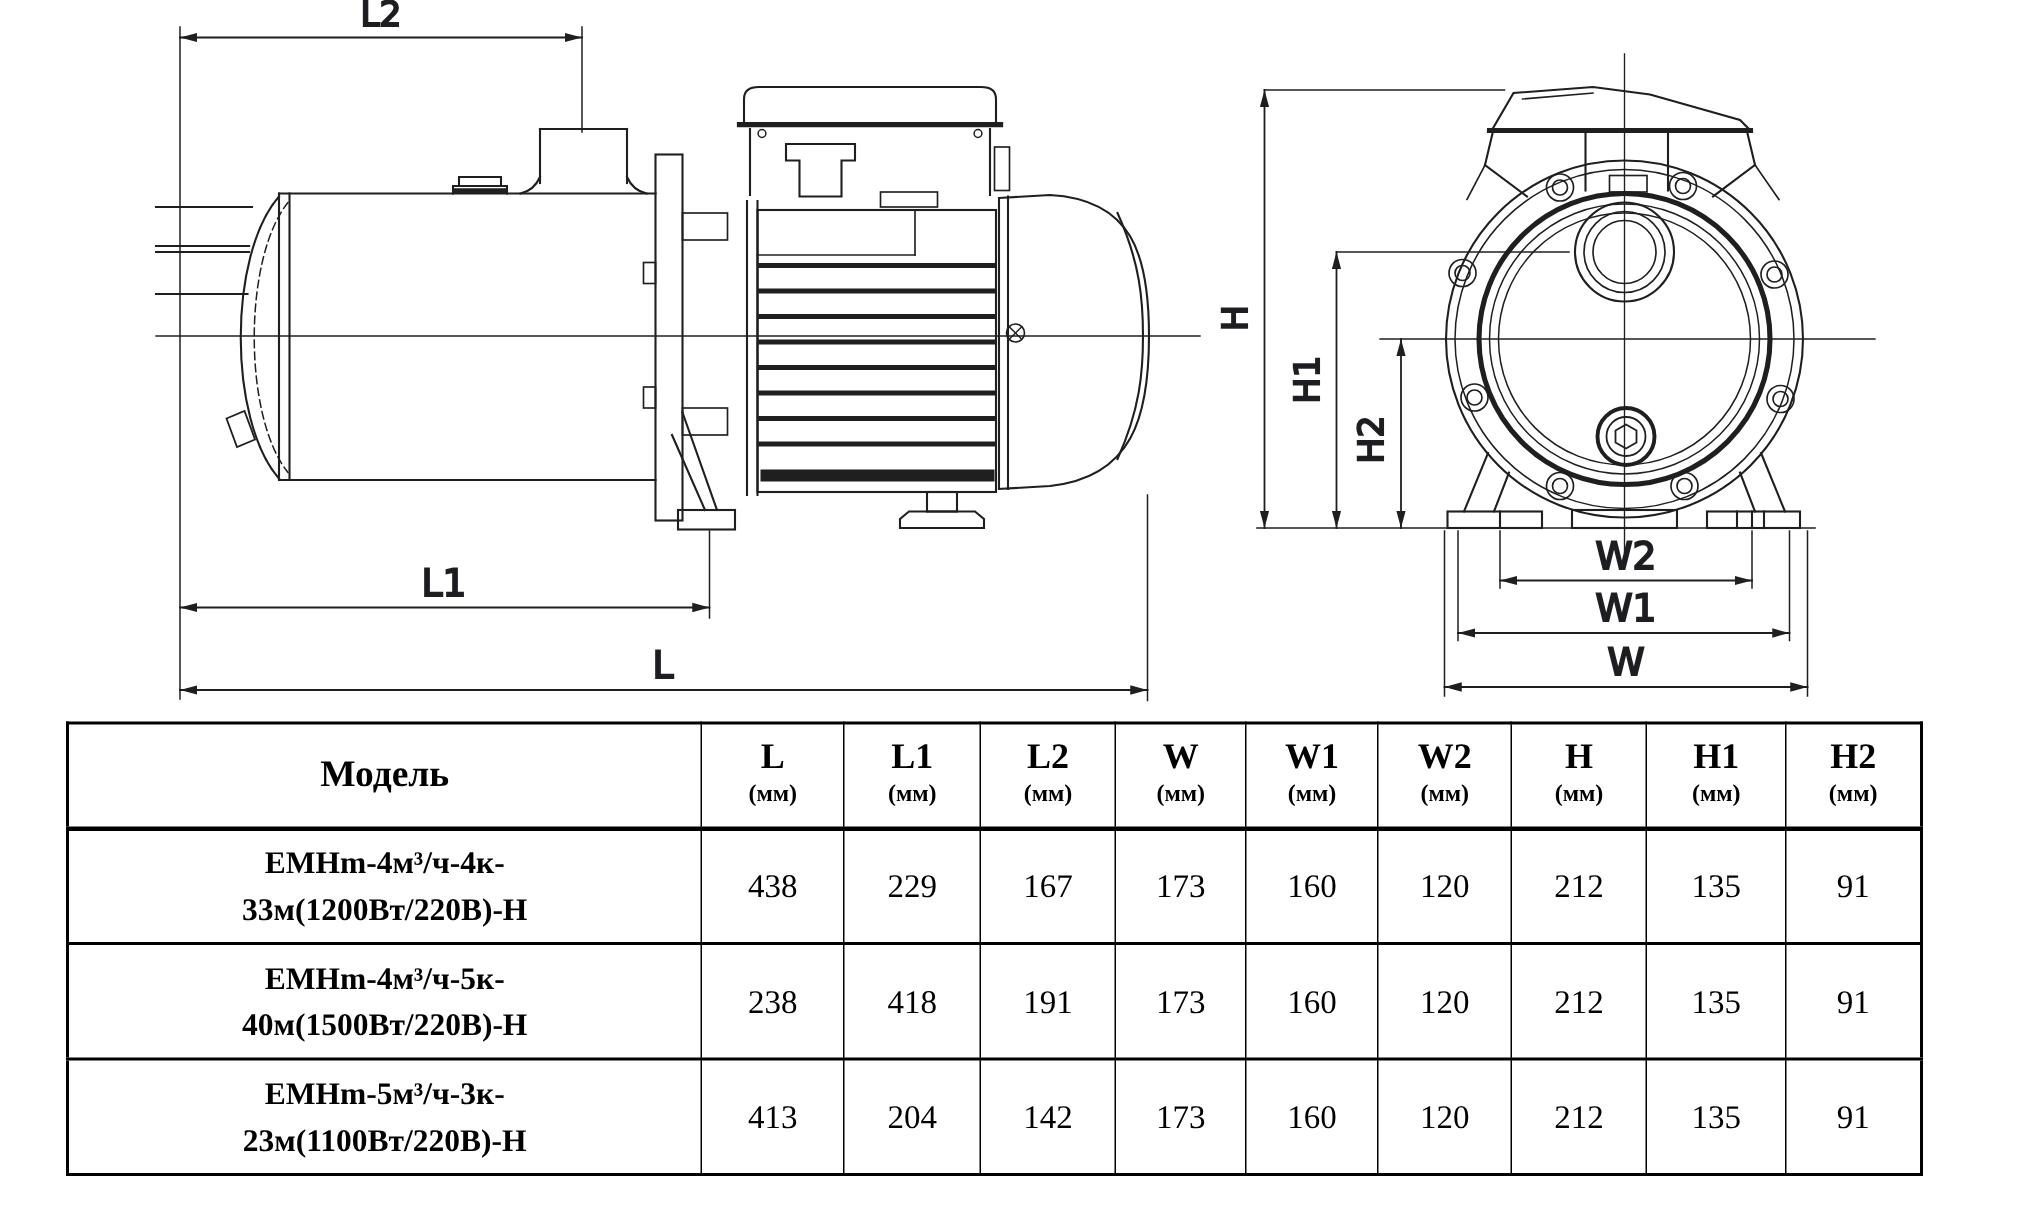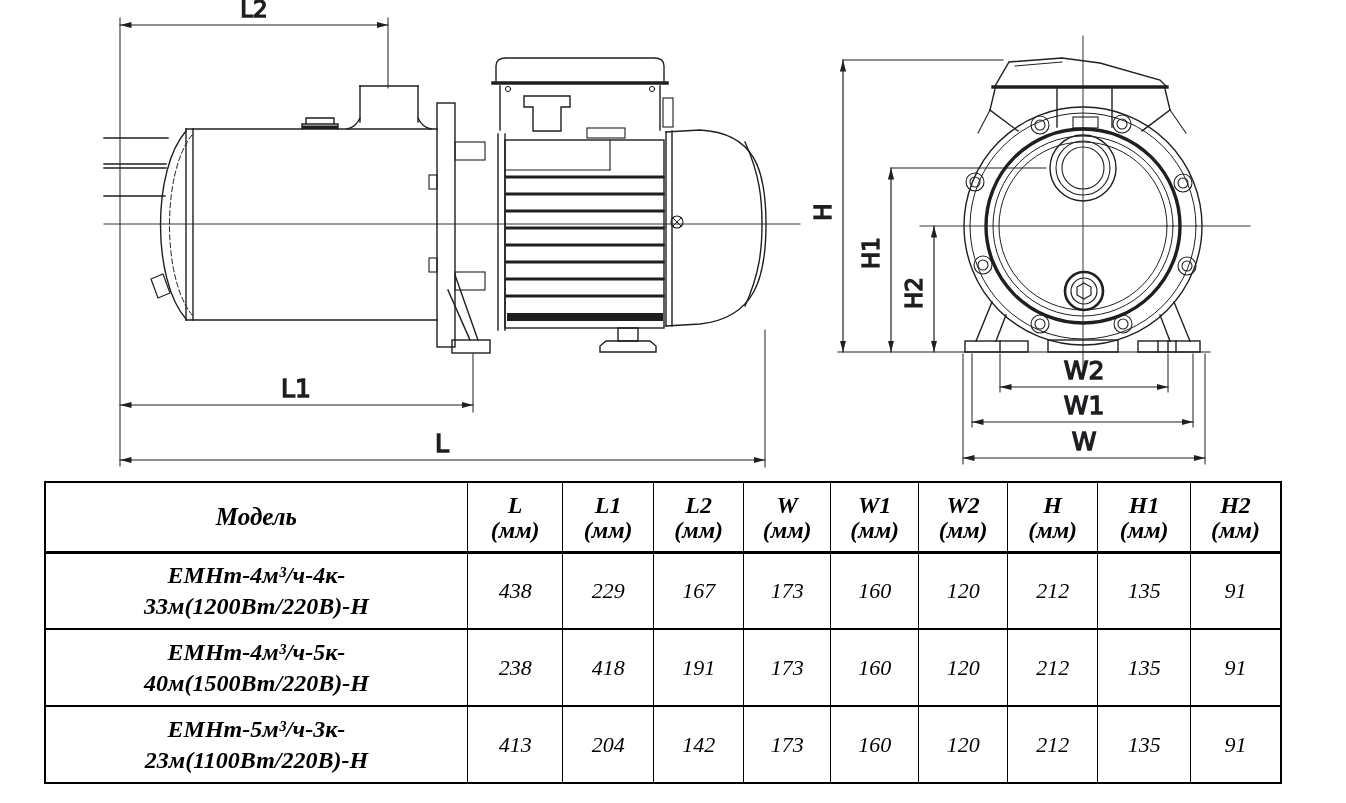--- a/index.html
+++ b/index.html
@@ -4,27 +4,27 @@
 <style>
   html,body{margin:0;padding:0;background:#ffffff;}
   #page{position:relative;width:1346px;height:803px;background:#fff;overflow:hidden;
         font-family:"Liberation Serif", serif;color:#000;}
   #drawing{position:absolute;left:0;top:0;}
   svg text.dim{font-family:"DejaVu Sans", sans-serif;fill:#1b1b2b;}
   #spec-table{position:absolute;left:44px;top:481px;border-collapse:collapse;table-layout:fixed;
               width:1238px;}
   #spec-table td,#spec-table th{border-left:1.5px solid #000;border-right:1.5px solid #000;
               text-align:center;vertical-align:middle;padding:0;}
-  #spec-table{border:2.5px solid #000;font-style:italic;}
+  #spec-table{border:2.5px solid #000;}
   #spec-table thead tr{height:70px;border-bottom:3px solid #000;}
   #spec-table tbody tr{height:77px;border-top:2.5px solid #000;}
   .hdr-label{font-weight:bold;font-size:24px;line-height:26px;display:block;}
-  .hdr-unit{font-weight:bold;font-size:24px;line-height:24px;display:block;}
+  .hdr-unit{font-weight:bold;font-size:16px;line-height:24px;display:block;}
   .model-hdr{font-weight:bold;font-size:25px;}
-  .model-cell div{font-weight:bold;font-size:24px;line-height:31px;}
+  .model-cell div{font-weight:bold;font-size:21px;line-height:31px;}
   .val-cell{font-size:22px;}
 </style>
 </head>
 <body>
 
 <div id="page">
 
   <svg id="drawing" width="1346" height="478" viewBox="0 0 1346 478">
     <defs>
       <marker id="arw" markerWidth="13" markerHeight="9" refX="11.5" refY="4" orient="auto-start-reverse" markerUnits="userSpaceOnUse">

